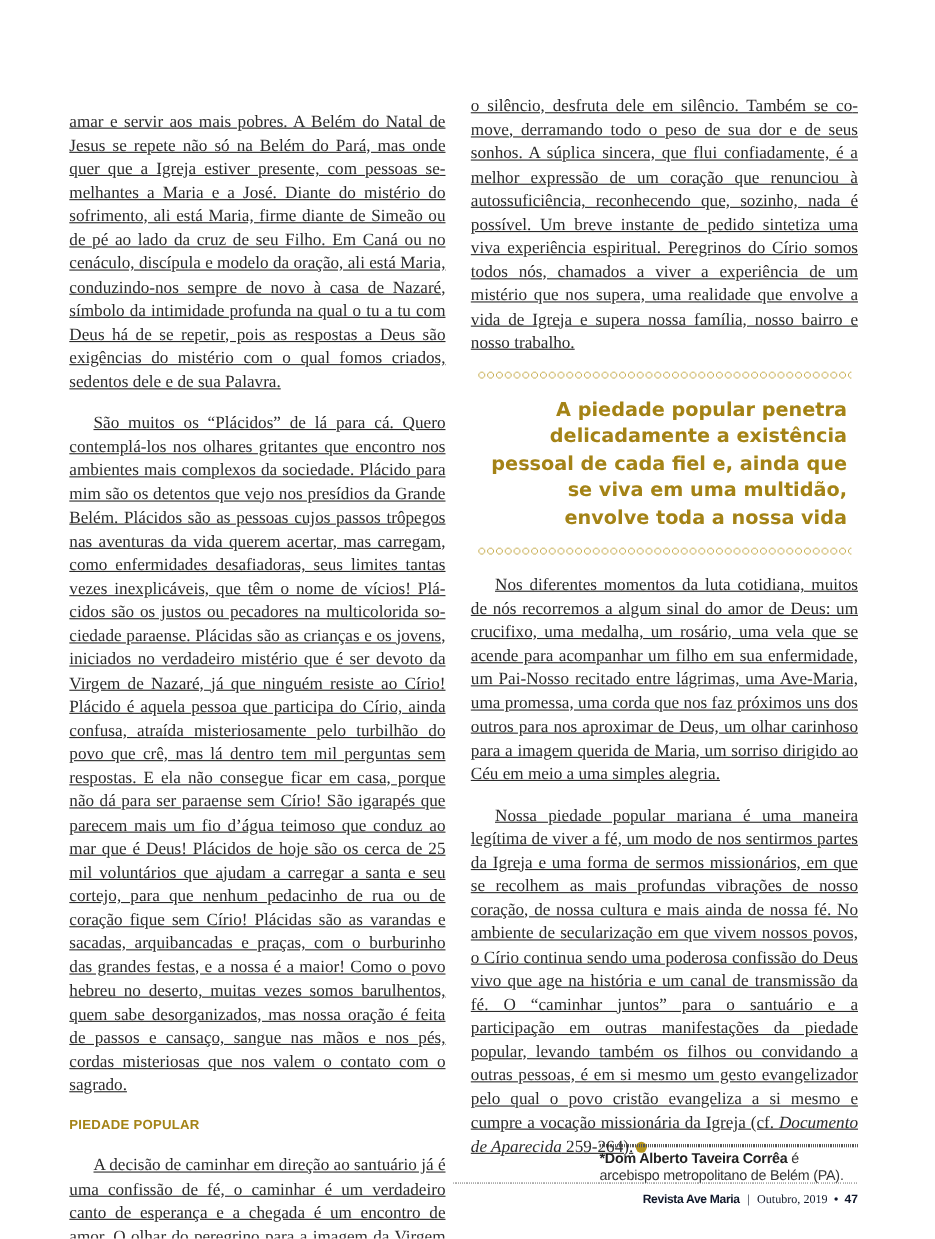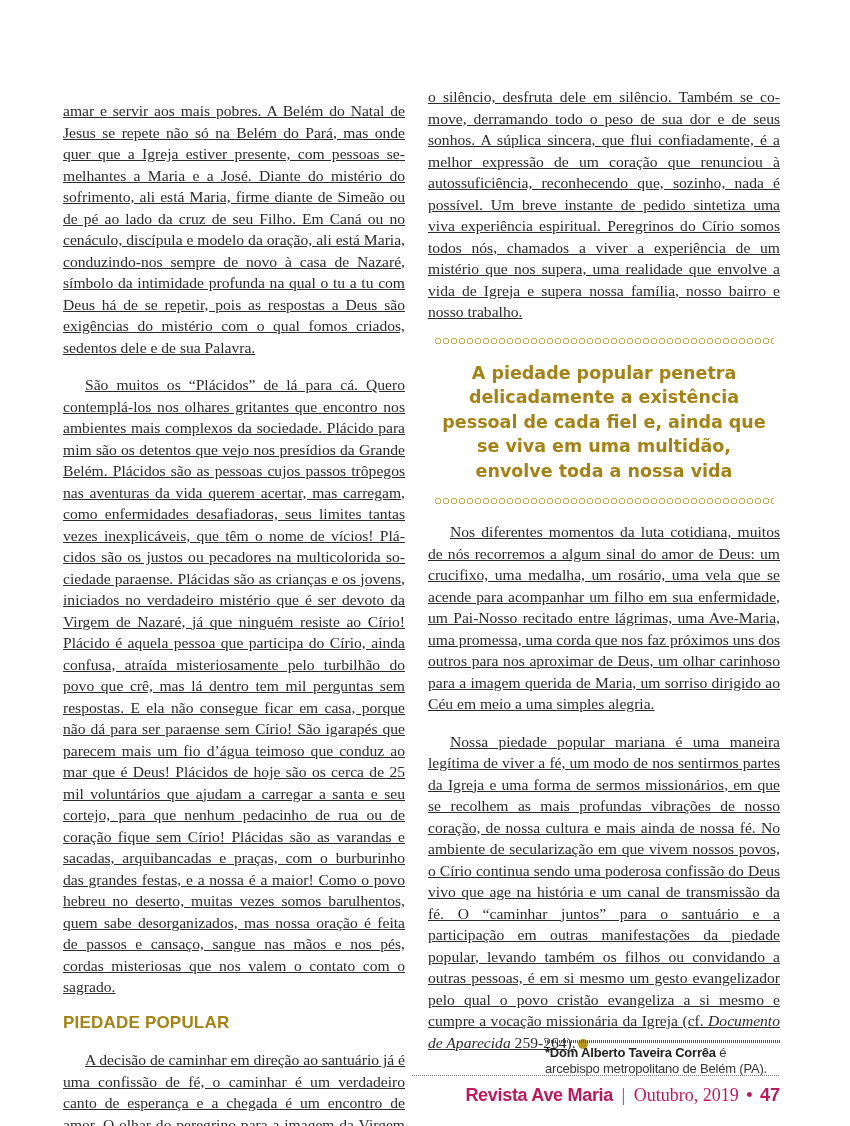--- a/index.html
+++ b/index.html
@@ -14,41 +14,41 @@
     hyphens: manual;
   }
   .col-left { left: 63px; top: 100px; width: 342px; }
   .col-right { left: 428px; top: 86px; width: 352px; }
   .col p { margin: 0; text-indent: 0; text-decoration: underline; }
   .col p.indent { text-indent: 22px; margin-top: 16px; }
   .section-heading {
     font-family: "Liberation Sans", "DejaVu Sans", sans-serif;
     font-weight: bold;
     color: #a48316;
-    font-size: 17px;
+    font-size: 12px;
     letter-spacing: 0.2px;
     margin: 14px 0 1px 0;
     text-align: left;
   }
   .pullquote-wrap { margin: 14px 0 14px 0; }
   .diamond-rule {
     height: 8px;
     margin: 0 6px;
     background-image:
       radial-gradient(circle at 50% 50%, transparent 2.2px, #c6ab4c 2.3px, #c6ab4c 3.1px, transparent 3.2px);
     background-size: 8px 8px;
     background-repeat: repeat-x;
   }
   .pullquote {
     font-family: "DejaVu Sans", "Liberation Sans", sans-serif;
     font-weight: bold;
     color: #a48316;
     font-size: 17.5px;
     line-height: 24.5px;
-    text-align: center;
+    text-align: right;
     padding: 16px 10px 14px 10px;
   }
   .end-mark {
     display: inline-block;
     width: 10px; height: 10px;
     border-radius: 50%;
     background: #b8971d;
     vertical-align: -1px;
     margin-left: 2px;
   }
@@ -69,22 +69,22 @@
   }
   .author-name { font-weight: bold; color: #222; }
   .footer-rule {
     position: absolute;
     left: 412px; top: 1075px; width: 368px; height: 1px;
     background-image: repeating-linear-gradient(90deg, #777 0 1px, transparent 1px 2px);
   }
   .footer {
     position: absolute;
     right: 70px; top: 1085px;
-    font-size: 18px;
-    color: #be185d;
+    font-size: 11px;
+    color: #0f172a;
     white-space: nowrap;
   }
   .footer .mag { font-family: "Liberation Sans", "DejaVu Sans", sans-serif; font-weight: bold; letter-spacing: -0.3px; }
   .footer .sep { font-family: "Liberation Serif", serif; margin: 0 4px; }
   .footer .date { font-family: "Liberation Serif", serif; }
   .footer .dot { font-family: "Liberation Sans", sans-serif; margin: 0 3px; }
   .footer .page { font-family: "Liberation Sans", sans-serif; font-weight: bold; }
 </style>
 </head>
 <body>

